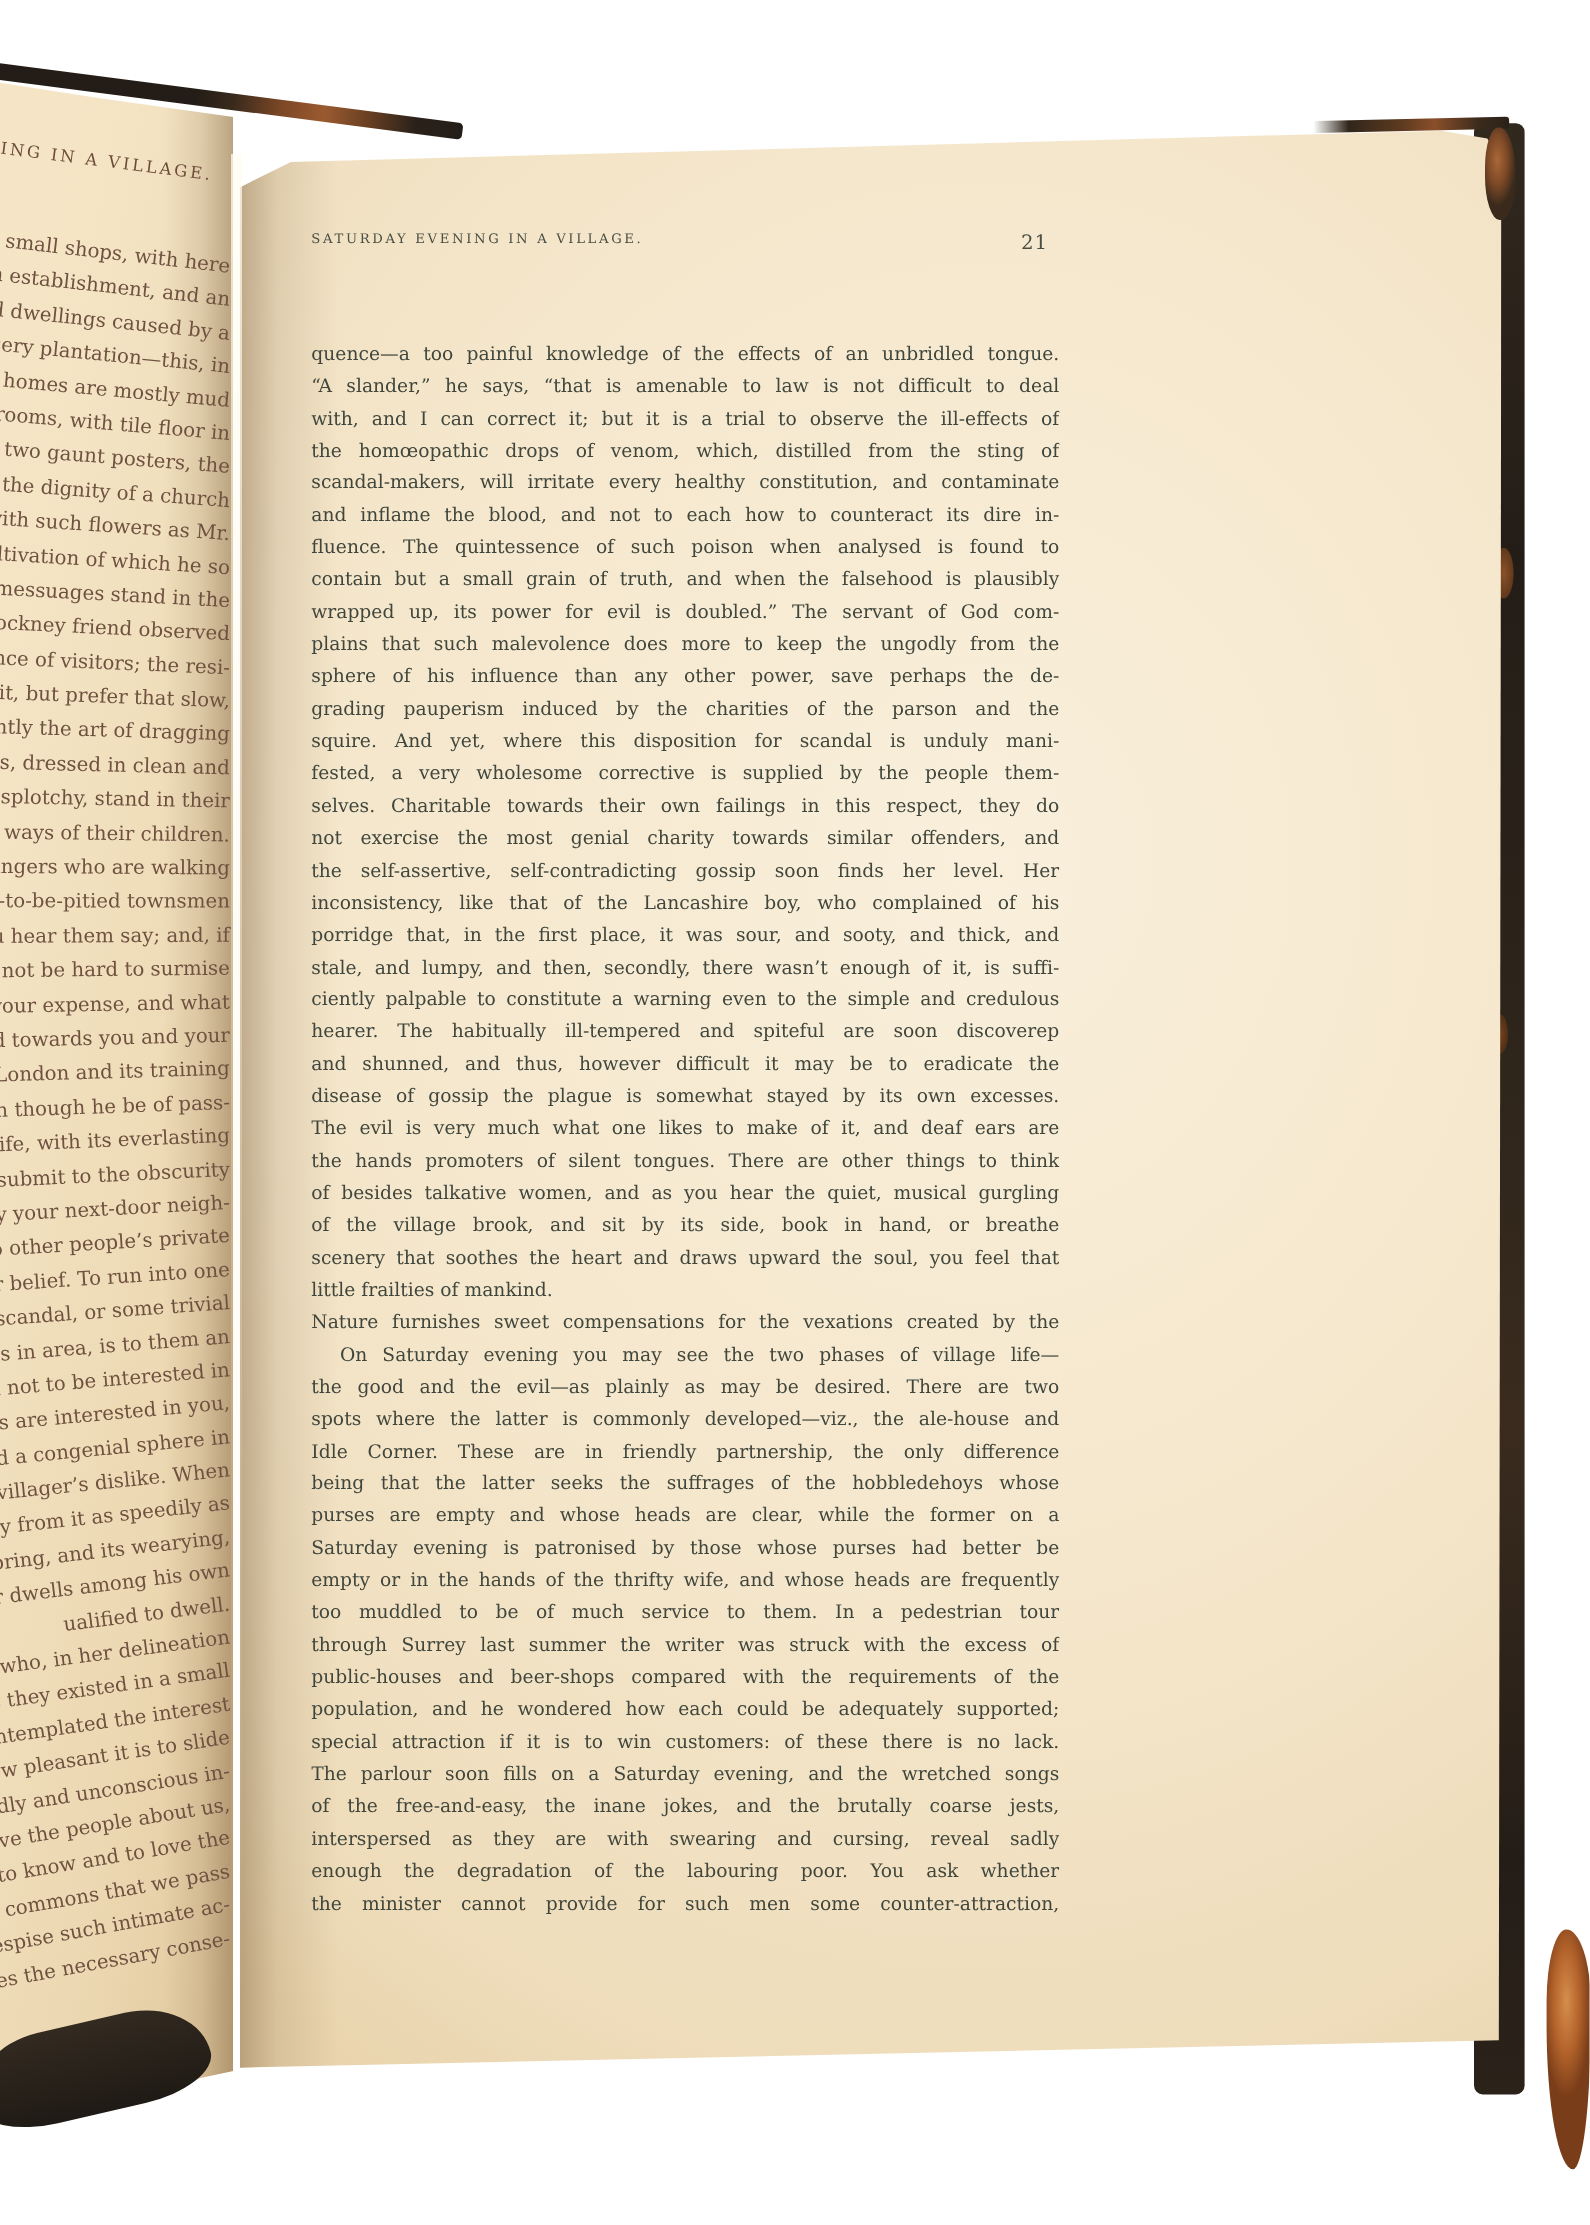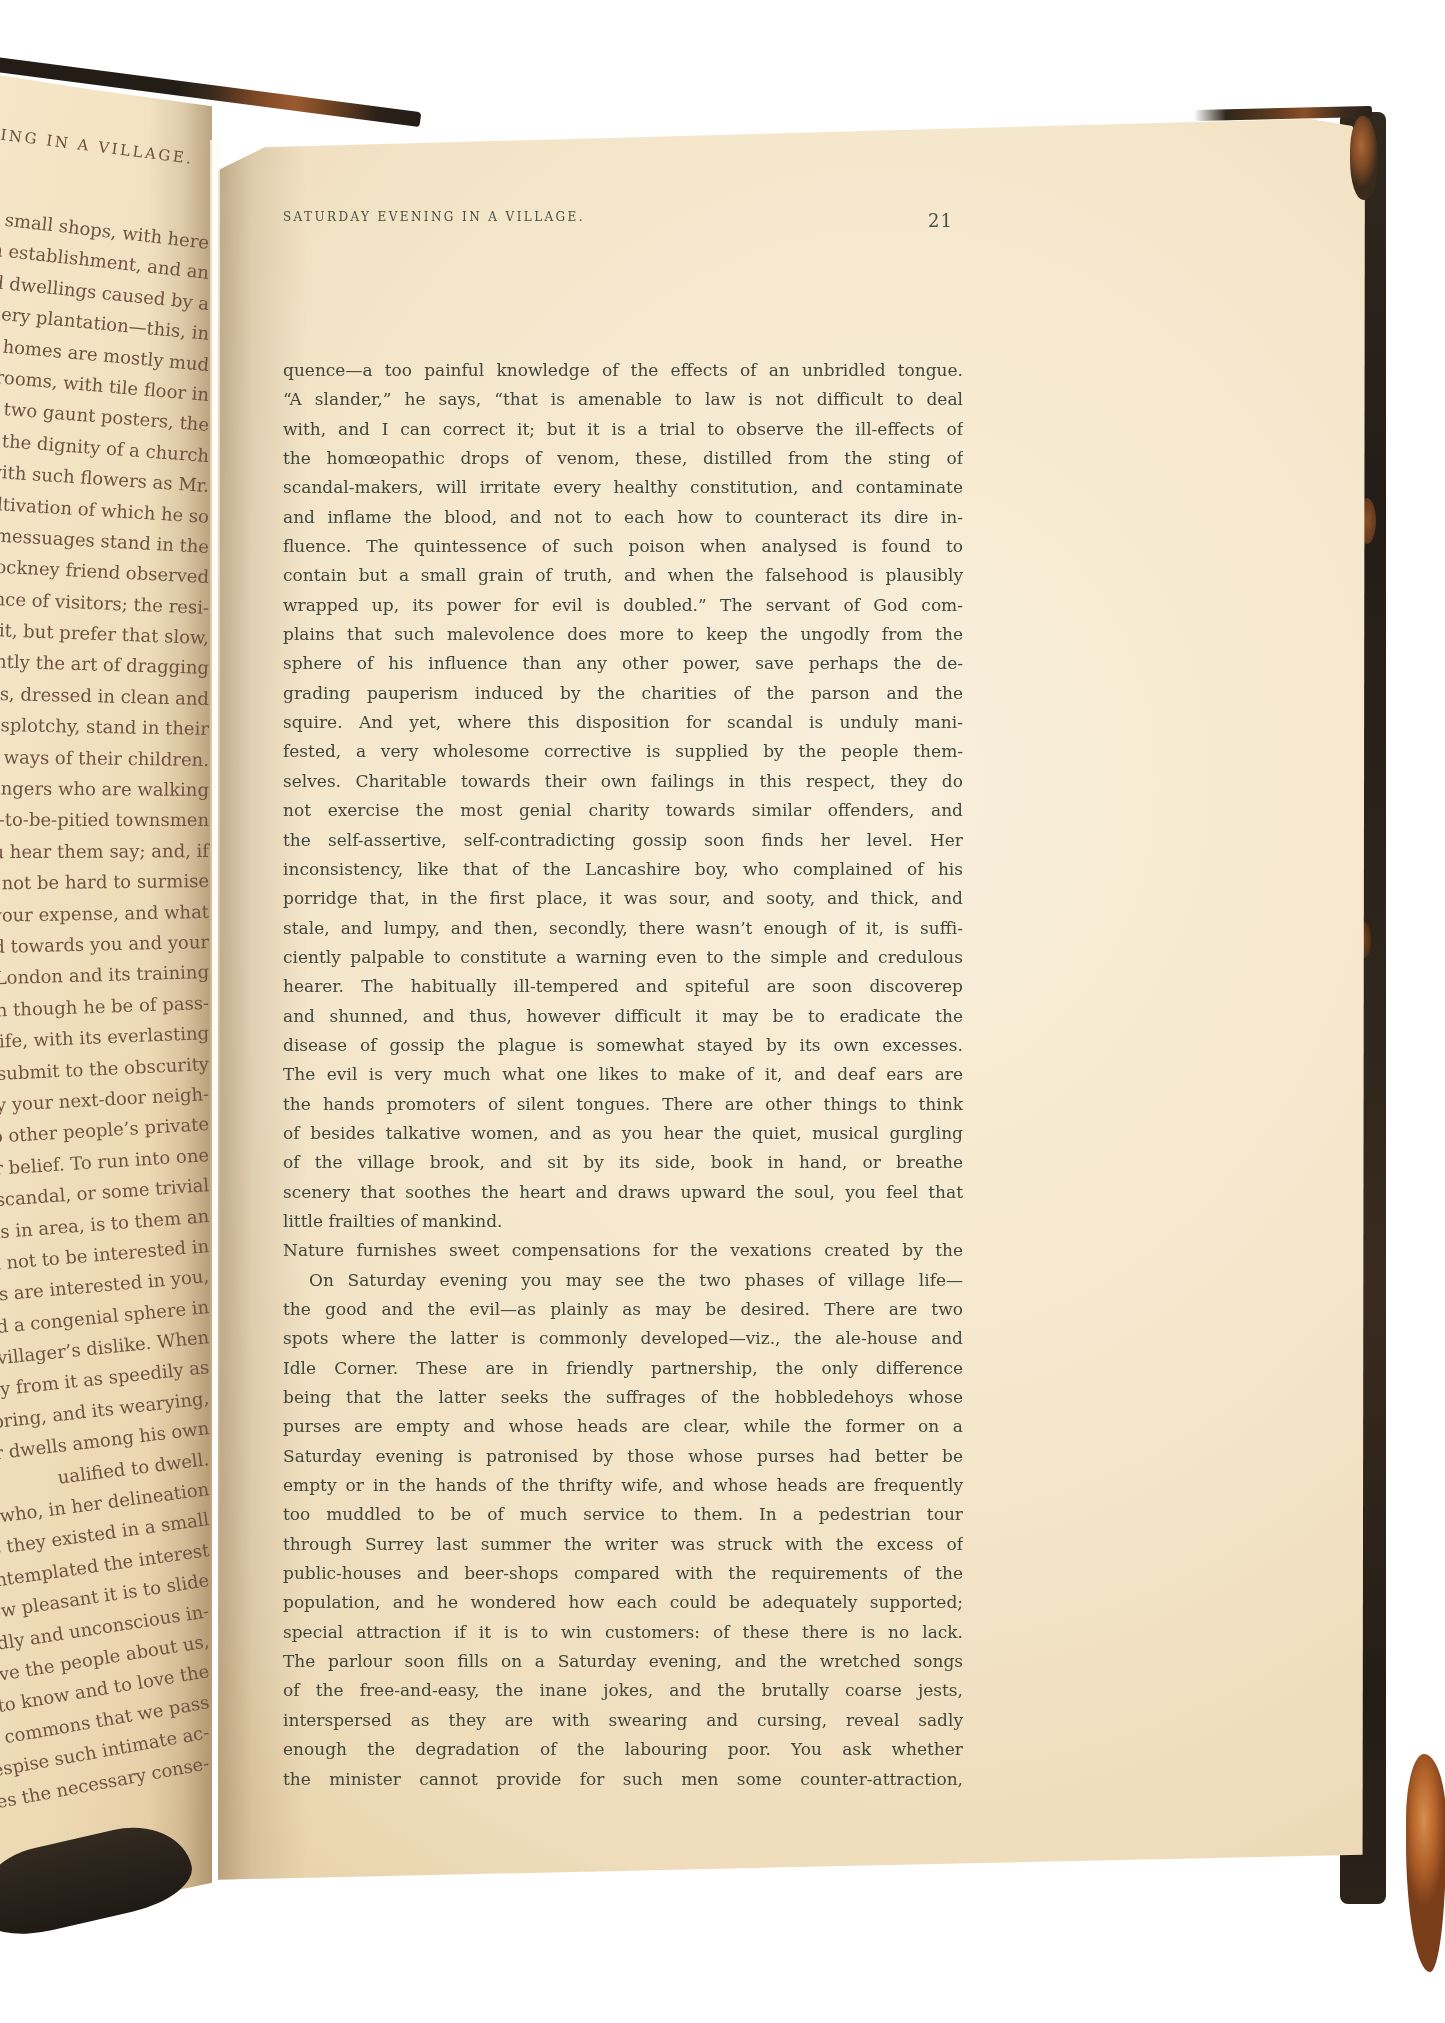--- a/index.html
+++ b/index.html
@@ -94,21 +94,20 @@
   .running-head .title{
     display:block;text-align:left;
     font-size:12px;letter-spacing:2.4px;white-space:nowrap;
   }
   .running-head .folio{
     position:absolute;right:10px;top:0;font-size:18px;letter-spacing:1px;
   }
   .body-block{
     position:absolute;left:65px;top:198px;width:680px;
     color:#40463c;
-    margin-top:48px;
   }
   .rline{
     height:29.35px;line-height:29.35px;overflow:hidden;
     font-size:17px;
     text-align:justify;text-align-last:justify;
   }
   .rline.endline{text-align-last:left;}
   .rline.indent{text-indent:26px;}
 </style>
 </head>
@@ -182,21 +181,21 @@
   <div class="right-page">
     <div class="right-gutter-shade"></div>
     <div class="running-head">
       <span class="title">SATURDAY EVENING IN A VILLAGE.</span>
       <span class="folio">21</span>
     </div>
     <div class="body-block" id="right-lines">
         <div class="rline">quence—a too painful knowledge of the effects of an unbridled tongue.</div>
         <div class="rline">“A slander,” he says, “that is amenable to law is not difficult to deal</div>
         <div class="rline">with, and I can correct it; but it is a trial to observe the ill-effects of</div>
-        <div class="rline">the homœopathic drops of venom, these, distilled from the sting of</div>
+        <div class="rline">the homœopathic drops of venom, which, distilled from the sting of</div>
         <div class="rline">scandal-makers, will irritate every healthy constitution, and contaminate</div>
         <div class="rline">and inflame the blood, and not to each how to counteract its dire in-</div>
         <div class="rline">fluence.  The quintessence of such poison when analysed is found to</div>
         <div class="rline">contain but a small grain of truth, and when the falsehood is plausibly</div>
         <div class="rline">wrapped up, its power for evil is doubled.”  The servant of God com-</div>
         <div class="rline">plains that such malevolence does more to keep the ungodly from the</div>
         <div class="rline">sphere of his influence than any other power, save perhaps the de-</div>
         <div class="rline">grading pauperism induced by the charities of the parson and the</div>
         <div class="rline">squire.  And yet, where this disposition for scandal is unduly mani-</div>
         <div class="rline">fested, a very wholesome corrective is supplied by the people them-</div>

